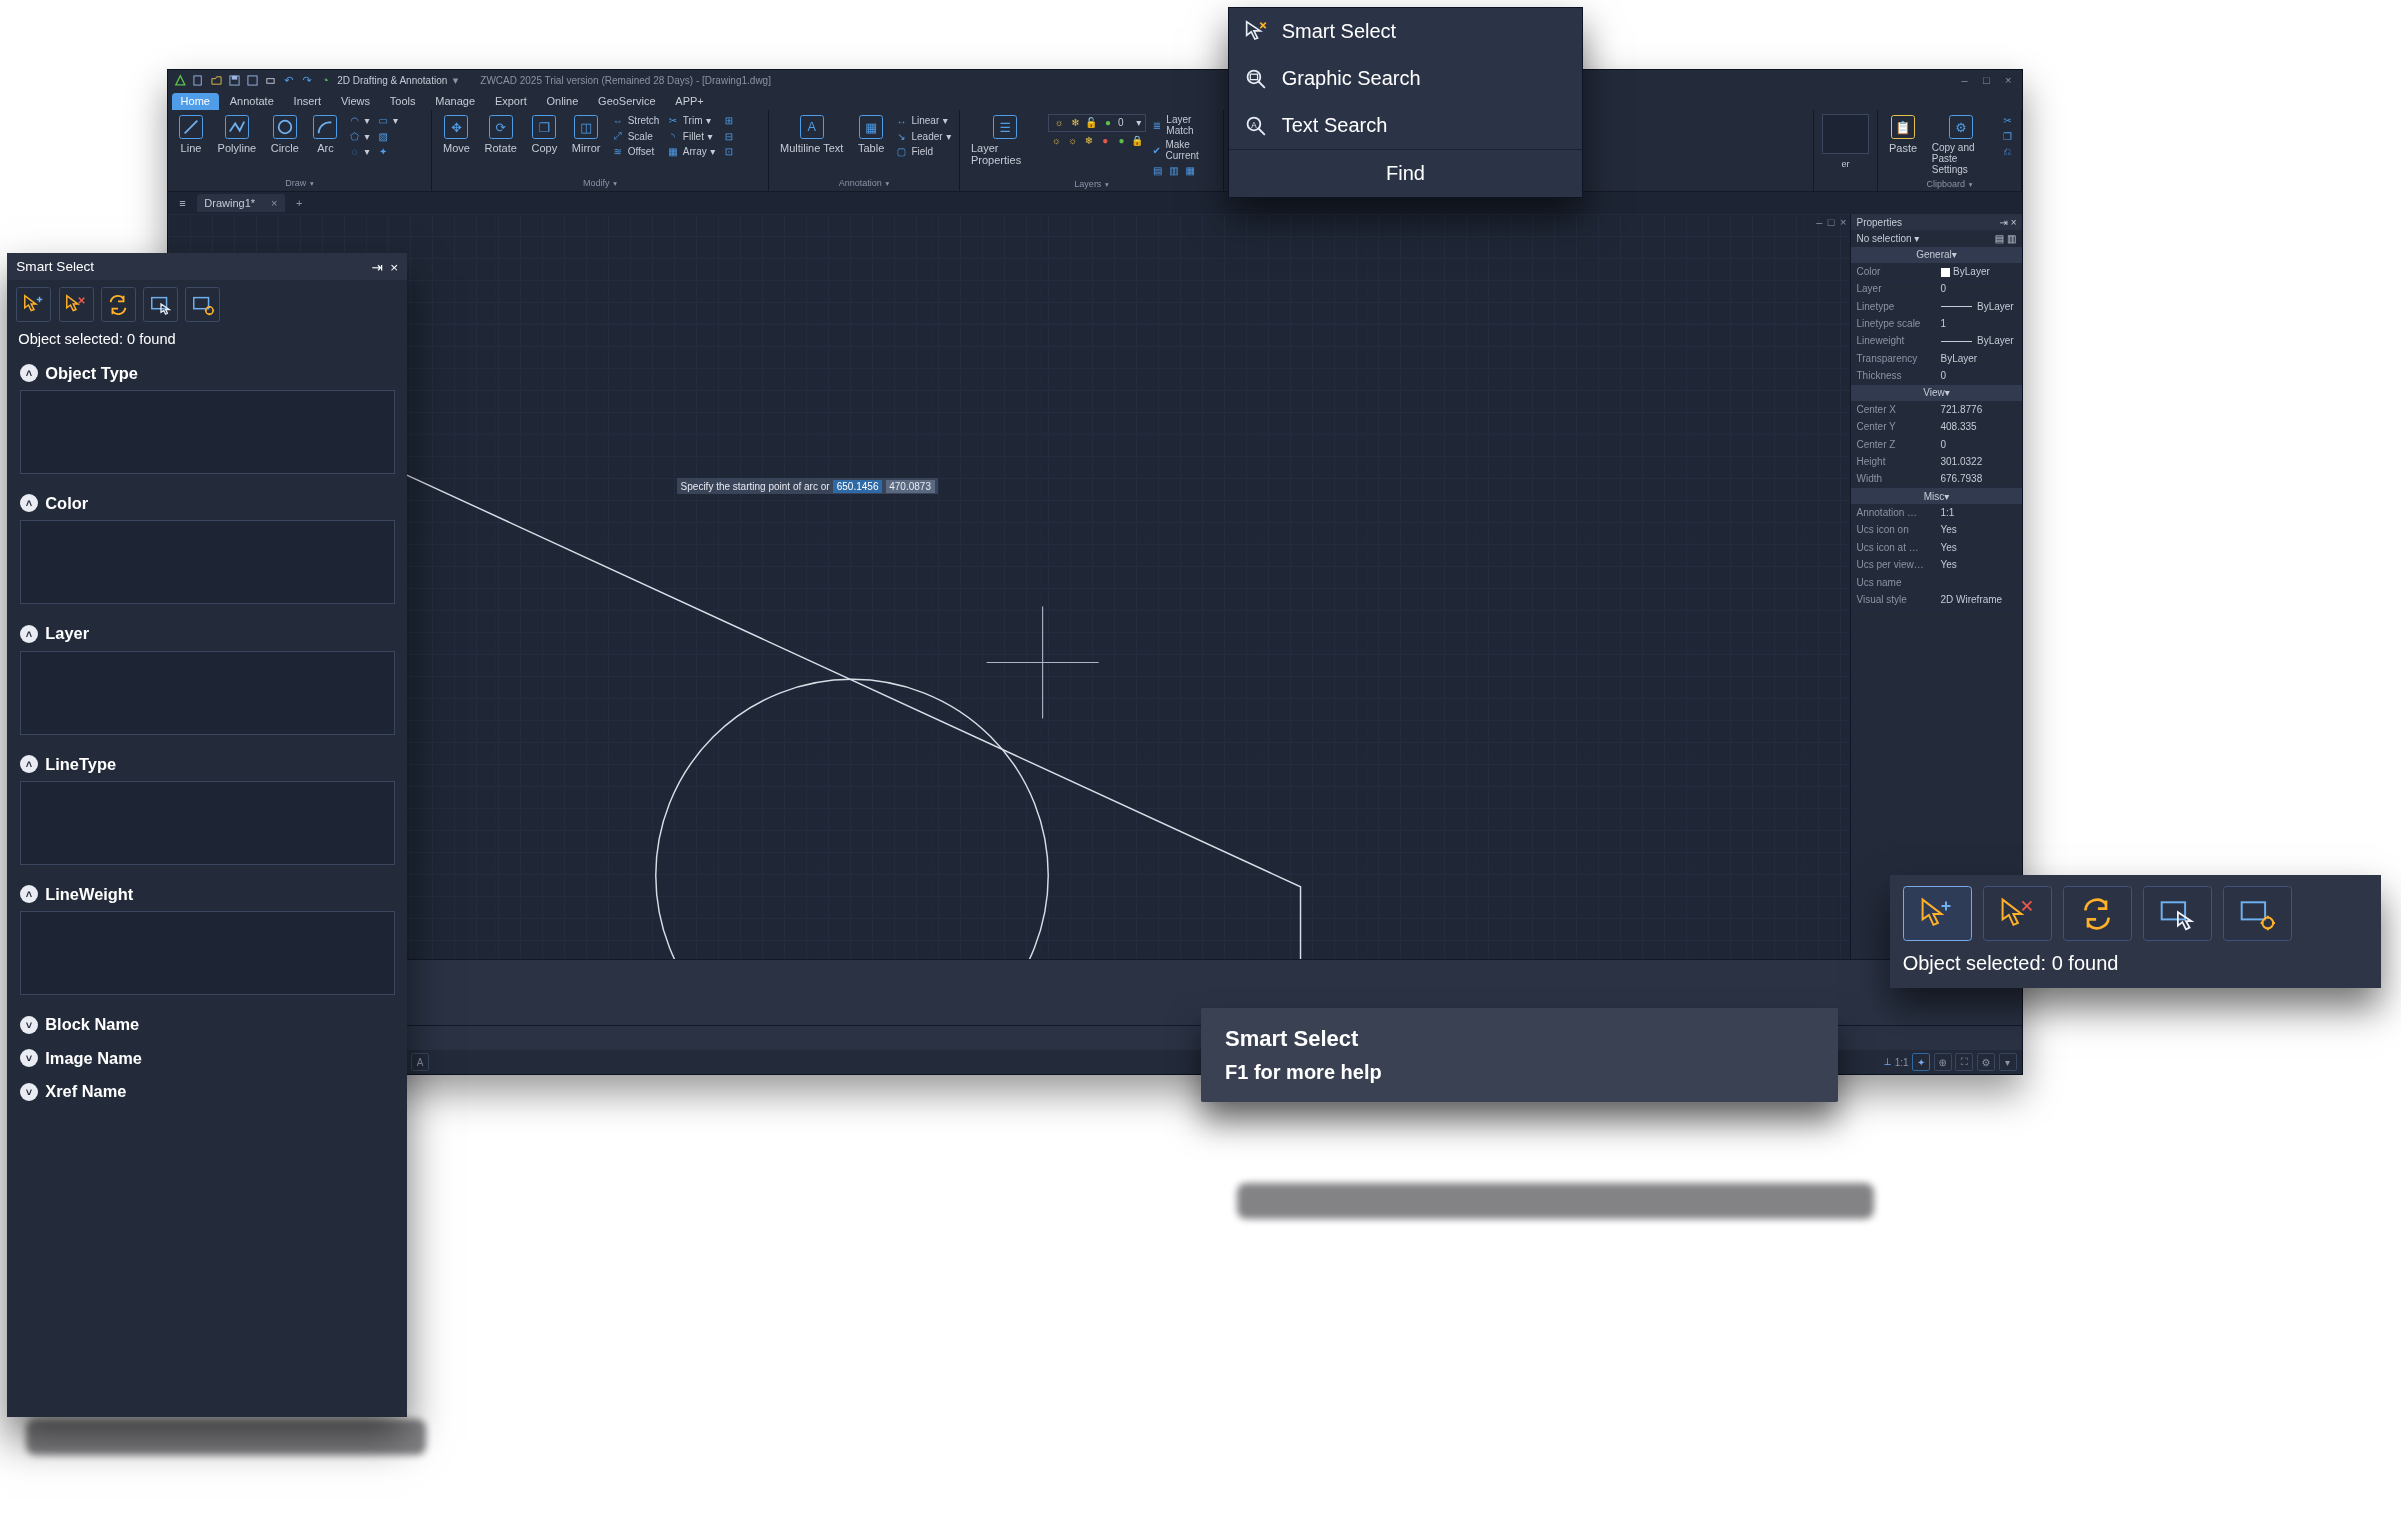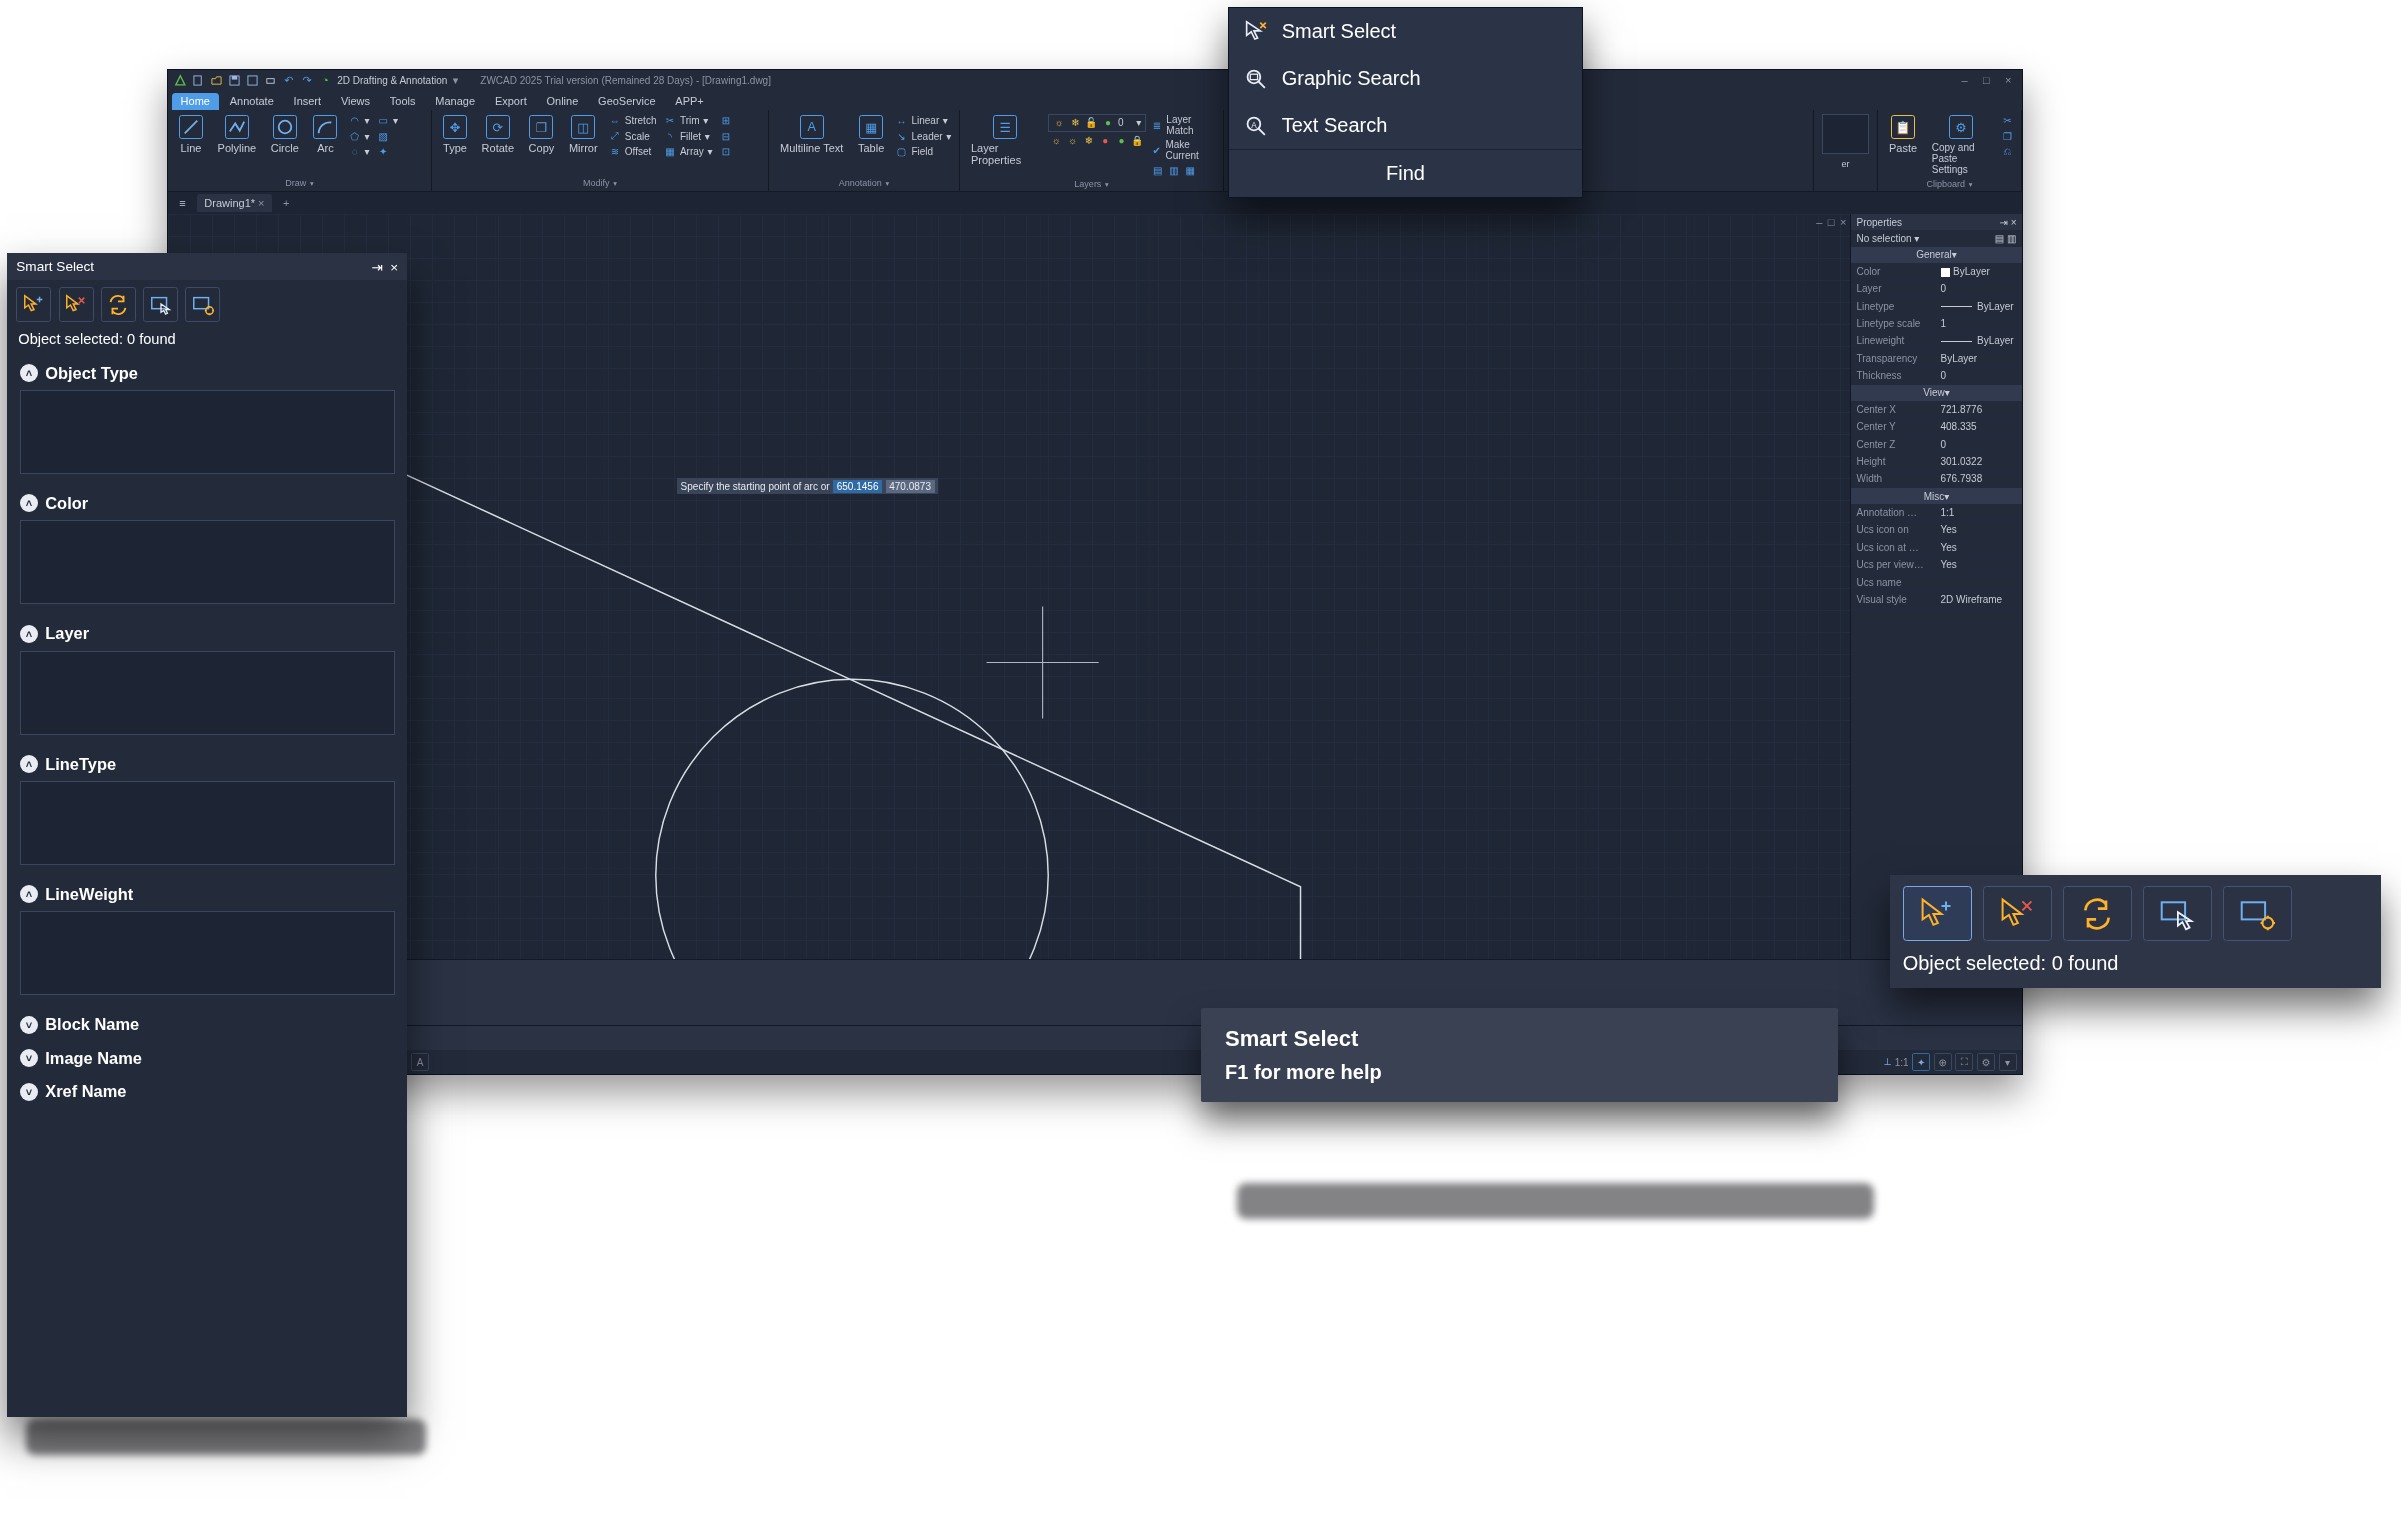--- a/index.html
+++ b/index.html
@@ -33,21 +33,21 @@
   .ribbon .group .body{flex:1;display:flex;align-items:flex-start;gap:3.6px}
   .ribbon .group .glabel{text-align:center;font-size:9px;color:var(--text-dim);padding:1.8px 0 2.7px 0;position:relative}
   .ribbon .group .glabel::after{content:"▾";font-size:7.3px;margin-left:3.6px;color:var(--text-dim)}
   .bigbtn{display:flex;flex-direction:column;align-items:center;gap:2.7px;padding:1.8px 5.5px;color:var(--text)}
   .bigbtn .ico{width:24px;height:24px;border:0.9px solid var(--accent);border-radius:2.7px;display:flex;align-items:center;justify-content:center;color:var(--accent);font-size:12.7px}
   .smallrow{display:flex;align-items:center;gap:3.6px;color:var(--text);font-size:10px;padding:0.9px 1.8px}
   .smallrow .ico{width:12.7px;height:12.7px;display:inline-flex;align-items:center;justify-content:center;color:var(--accent)}
   .vstack{display:flex;flex-direction:column;gap:0.9px}
   .tabstrip{height:22px;background:var(--bg0);display:flex;align-items:center;gap:5.5px;padding:0 5.5px}
   .tabstrip .hamb{width:18px;text-align:center;color:var(--text)}
-  .doc-tab{display:flex;align-items:center;gap:3px;background:var(--bg2);padding:2.7px 7.3px;border-radius:2.7px 2.7px 0 0;color:var(--text)}
+  .doc-tab{display:flex;align-items:center;gap:16px;background:var(--bg2);padding:2.7px 7.3px;border-radius:2.7px 2.7px 0 0;color:var(--text)}
   .doc-tab .x{color:var(--text-dim)}
   .addtab{width:18px;height:16.4px;display:flex;align-items:center;justify-content:center;color:var(--text-dim)}
   .workarea{flex:1;display:flex;min-height:0}
   .viewport{flex:1;position:relative;background:#1f2736;overflow:hidden}
   .grid{position:absolute;inset:0;
     background-image:linear-gradient(#27304300 0,#273043 0.9px,transparent 0.9px),
                      linear-gradient(90deg,#27304300 0,#273043 0.9px,transparent 0.9px),
                      linear-gradient(#2b364d 0,#2b364d 0.9px,transparent 0.9px),
                      linear-gradient(90deg,#2b364d 0,#2b364d 0.9px,transparent 0.9px);
     background-size:109px 109px,109px 109px,22px 22px,22px 22px;
@@ -221,21 +221,21 @@
             </span>
         </div>
       </div>
       <div class="glabel">Draw</div>
     </div>
 
     <div class="group" style="width:337px">
       <div class="body">
         <div class="bigbtn">
             <span class="ico">✥</span>
-            <span>Type</span>
+            <span>Move</span>
           </div>
         <div class="bigbtn">
             <span class="ico">⟳</span>
             <span>Rotate</span>
           </div>
         <div class="bigbtn">
             <span class="ico">❐</span>
             <span>Copy</span>
           </div>
         <div class="bigbtn">

